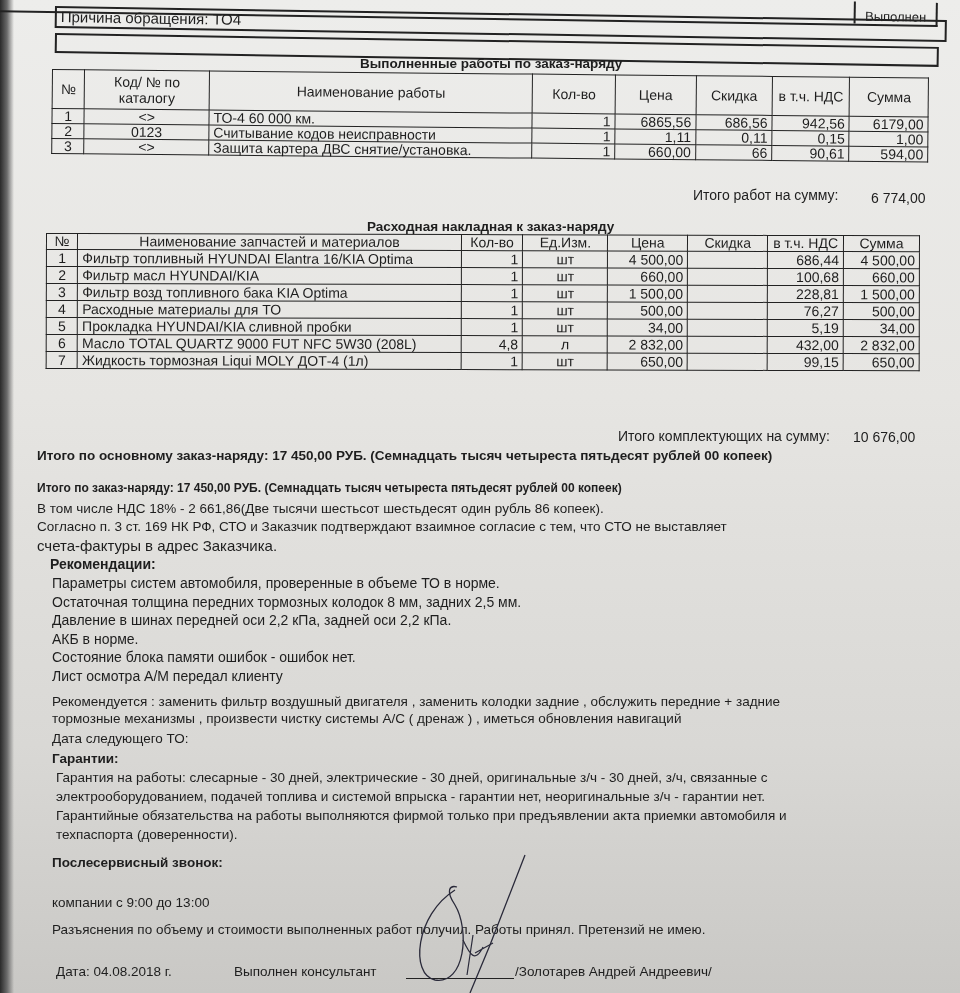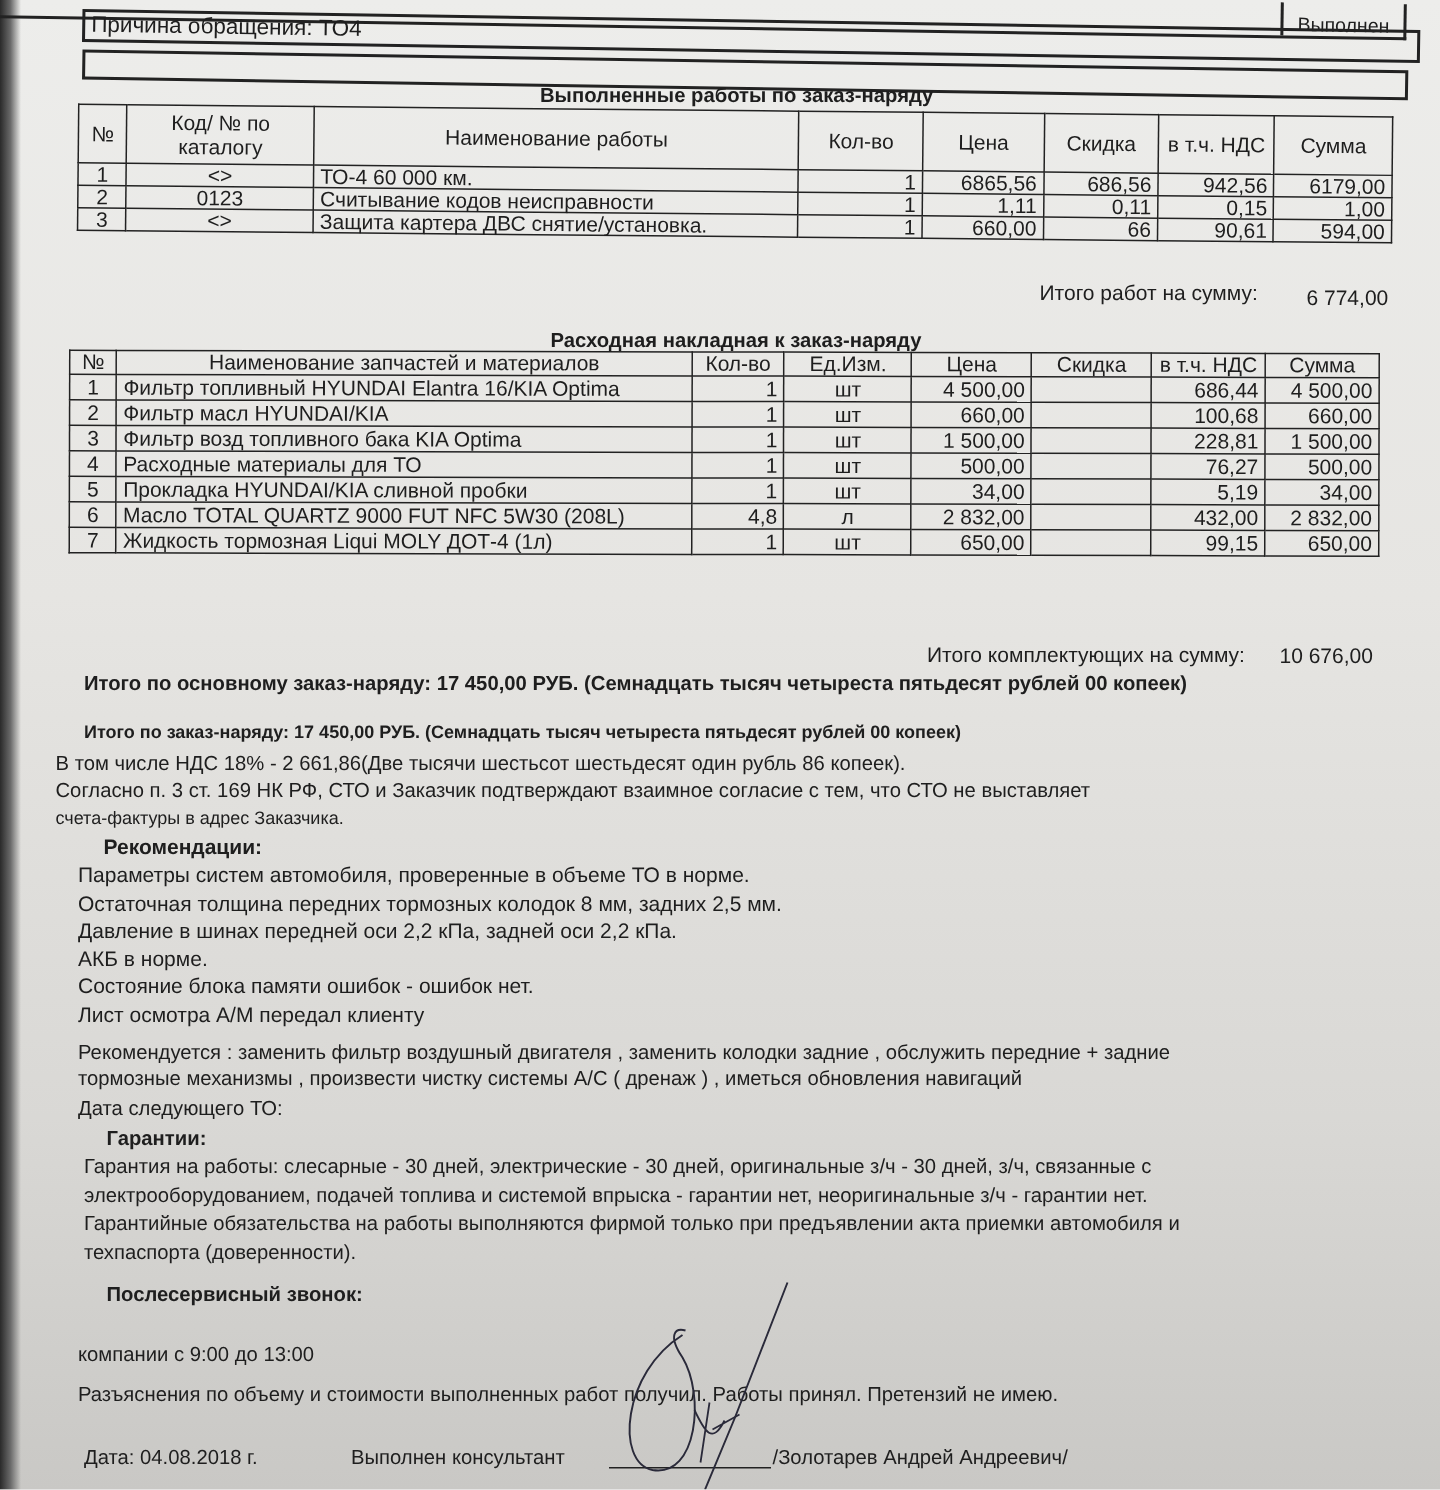--- a/index.html
+++ b/index.html
@@ -37,21 +37,21 @@
   #works th { height:38px; }
   #works td { height:14px; line-height:14px; }
 
   #parts { left:46px; top:222px; width:874px; transform:rotate(0.15deg); transform-origin:left top; }
   #parts th { height:15px; line-height:15px; }
   #parts td { line-height:16px; vertical-align:top; }
   #parts td.name { white-space:normal; }
 
   .total-line { position:absolute; font-size:14px; }
   .text { position:absolute; font-size:14px; line-height:19px; }
-  .bold { font-weight:bold;margin-left:19px; }
+  .bold { font-weight:bold; }
   .sig { position:absolute; }
 </style>
 </head>
 <body>
 
 <div class="edge-shadow"></div>
 
 <div class="page">
 
   <div class="top-box">
@@ -201,21 +201,21 @@
         </tr>
       </tbody>
   </table>
   <div class="total-line" style="left:618px; top:428px;">Итого комплектующих на сумму:</div>
   <div class="total-line" style="left:853px; top:429px;">10 676,00</div>
 
   <div class="text bold" style="left:37px; top:446px; font-size:13.5px;">Итого по основному заказ-наряду:  17 450,00 РУБ. (Семнадцать тысяч четыреста пятьдесят рублей 00 копеек)</div>
   <div class="text bold" style="left:37px; top:479px; font-size:12px;text-align:right;">Итого по заказ-наряду: 17 450,00 РУБ. (Семнадцать тысяч четыреста пятьдесят рублей 00 копеек)</div>
   <div class="text" style="left:37px; top:499px; font-size:13.5px;">В том числе НДС 18% - 2 661,86(Две тысячи шестьсот шестьдесят один рубль 86 копеек).</div>
   <div class="text" style="left:37px; top:517px; font-size:13.5px;">Согласно п. 3 ст. 169 НК РФ, СТО и Заказчик подтверждают взаимное согласие с тем, что СТО не выставляет</div>
-  <div class="text" style="left:37px; top:536px; font-size:12px;">счета-фактуры в адрес Заказчика.</div>
+  <div class="text" style="left:37px; top:536px; font-size:15px;">счета-фактуры в адрес Заказчика.</div>
 
   <div class="text bold" style="left:50px; top:555px;">Рекомендации:</div>
   <div id="rec-lines">
       <div class="text" style="left: 52px; top: 574px;">Параметры систем автомобиля, проверенные в объеме ТО в норме.</div>
       <div class="text" style="left: 52px; top: 592.6px;">Остаточная толщина передних тормозных колодок  8  мм, задних  2,5  мм.</div>
       <div class="text" style="left: 52px; top: 611.2px;">Давление в шинах передней оси 2,2 кПа, задней оси  2,2 кПа.</div>
       <div class="text" style="left: 52px; top: 629.8px;">АКБ в норме.</div>
       <div class="text" style="left: 52px; top: 648.4px;">Состояние блока памяти ошибок - ошибок нет.</div>
       <div class="text" style="left: 52px; top: 667px;">Лист осмотра А/М передал клиенту</div>
     </div>

